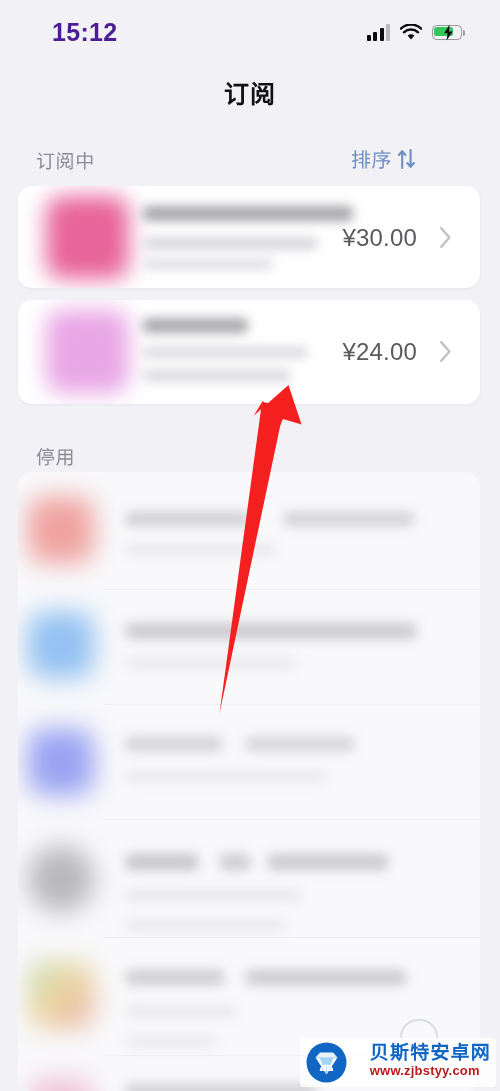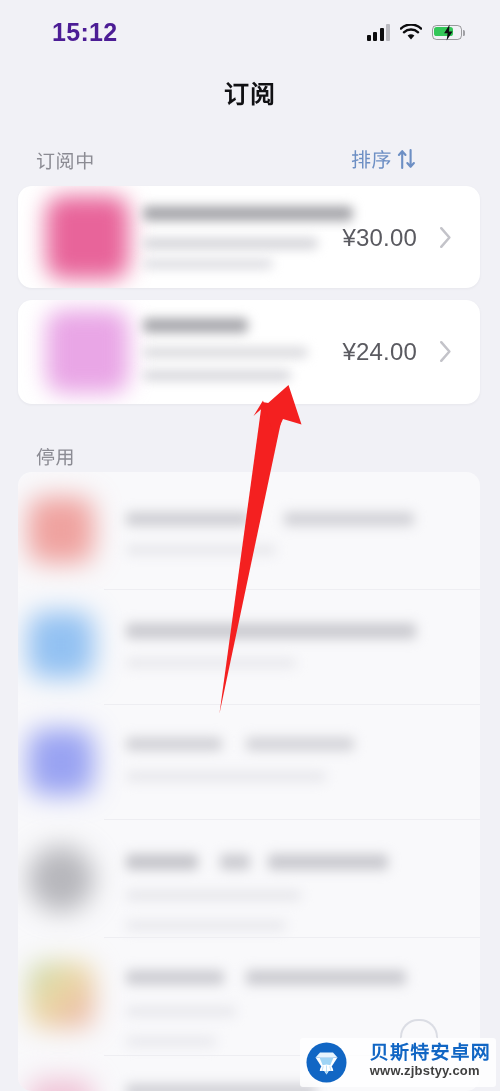--- a/index.html
+++ b/index.html
@@ -259,21 +259,21 @@
     font-size: 19px;
     font-weight: 700;
     color: #1166c4;
     letter-spacing: 1.2px;
     line-height: 21px;
     white-space: nowrap;
   }
   #wm-url {
     font-size: 13px;
     font-weight: 700;
-    color: #404040;
+    color: #b91c1c;
     letter-spacing: 0.2px;
     line-height: 15px;
     white-space: nowrap;
   }
   .faint-arc {
     position: absolute;
     right: 62px;
     bottom: 52px;
     width: 34px;
     height: 16px;

